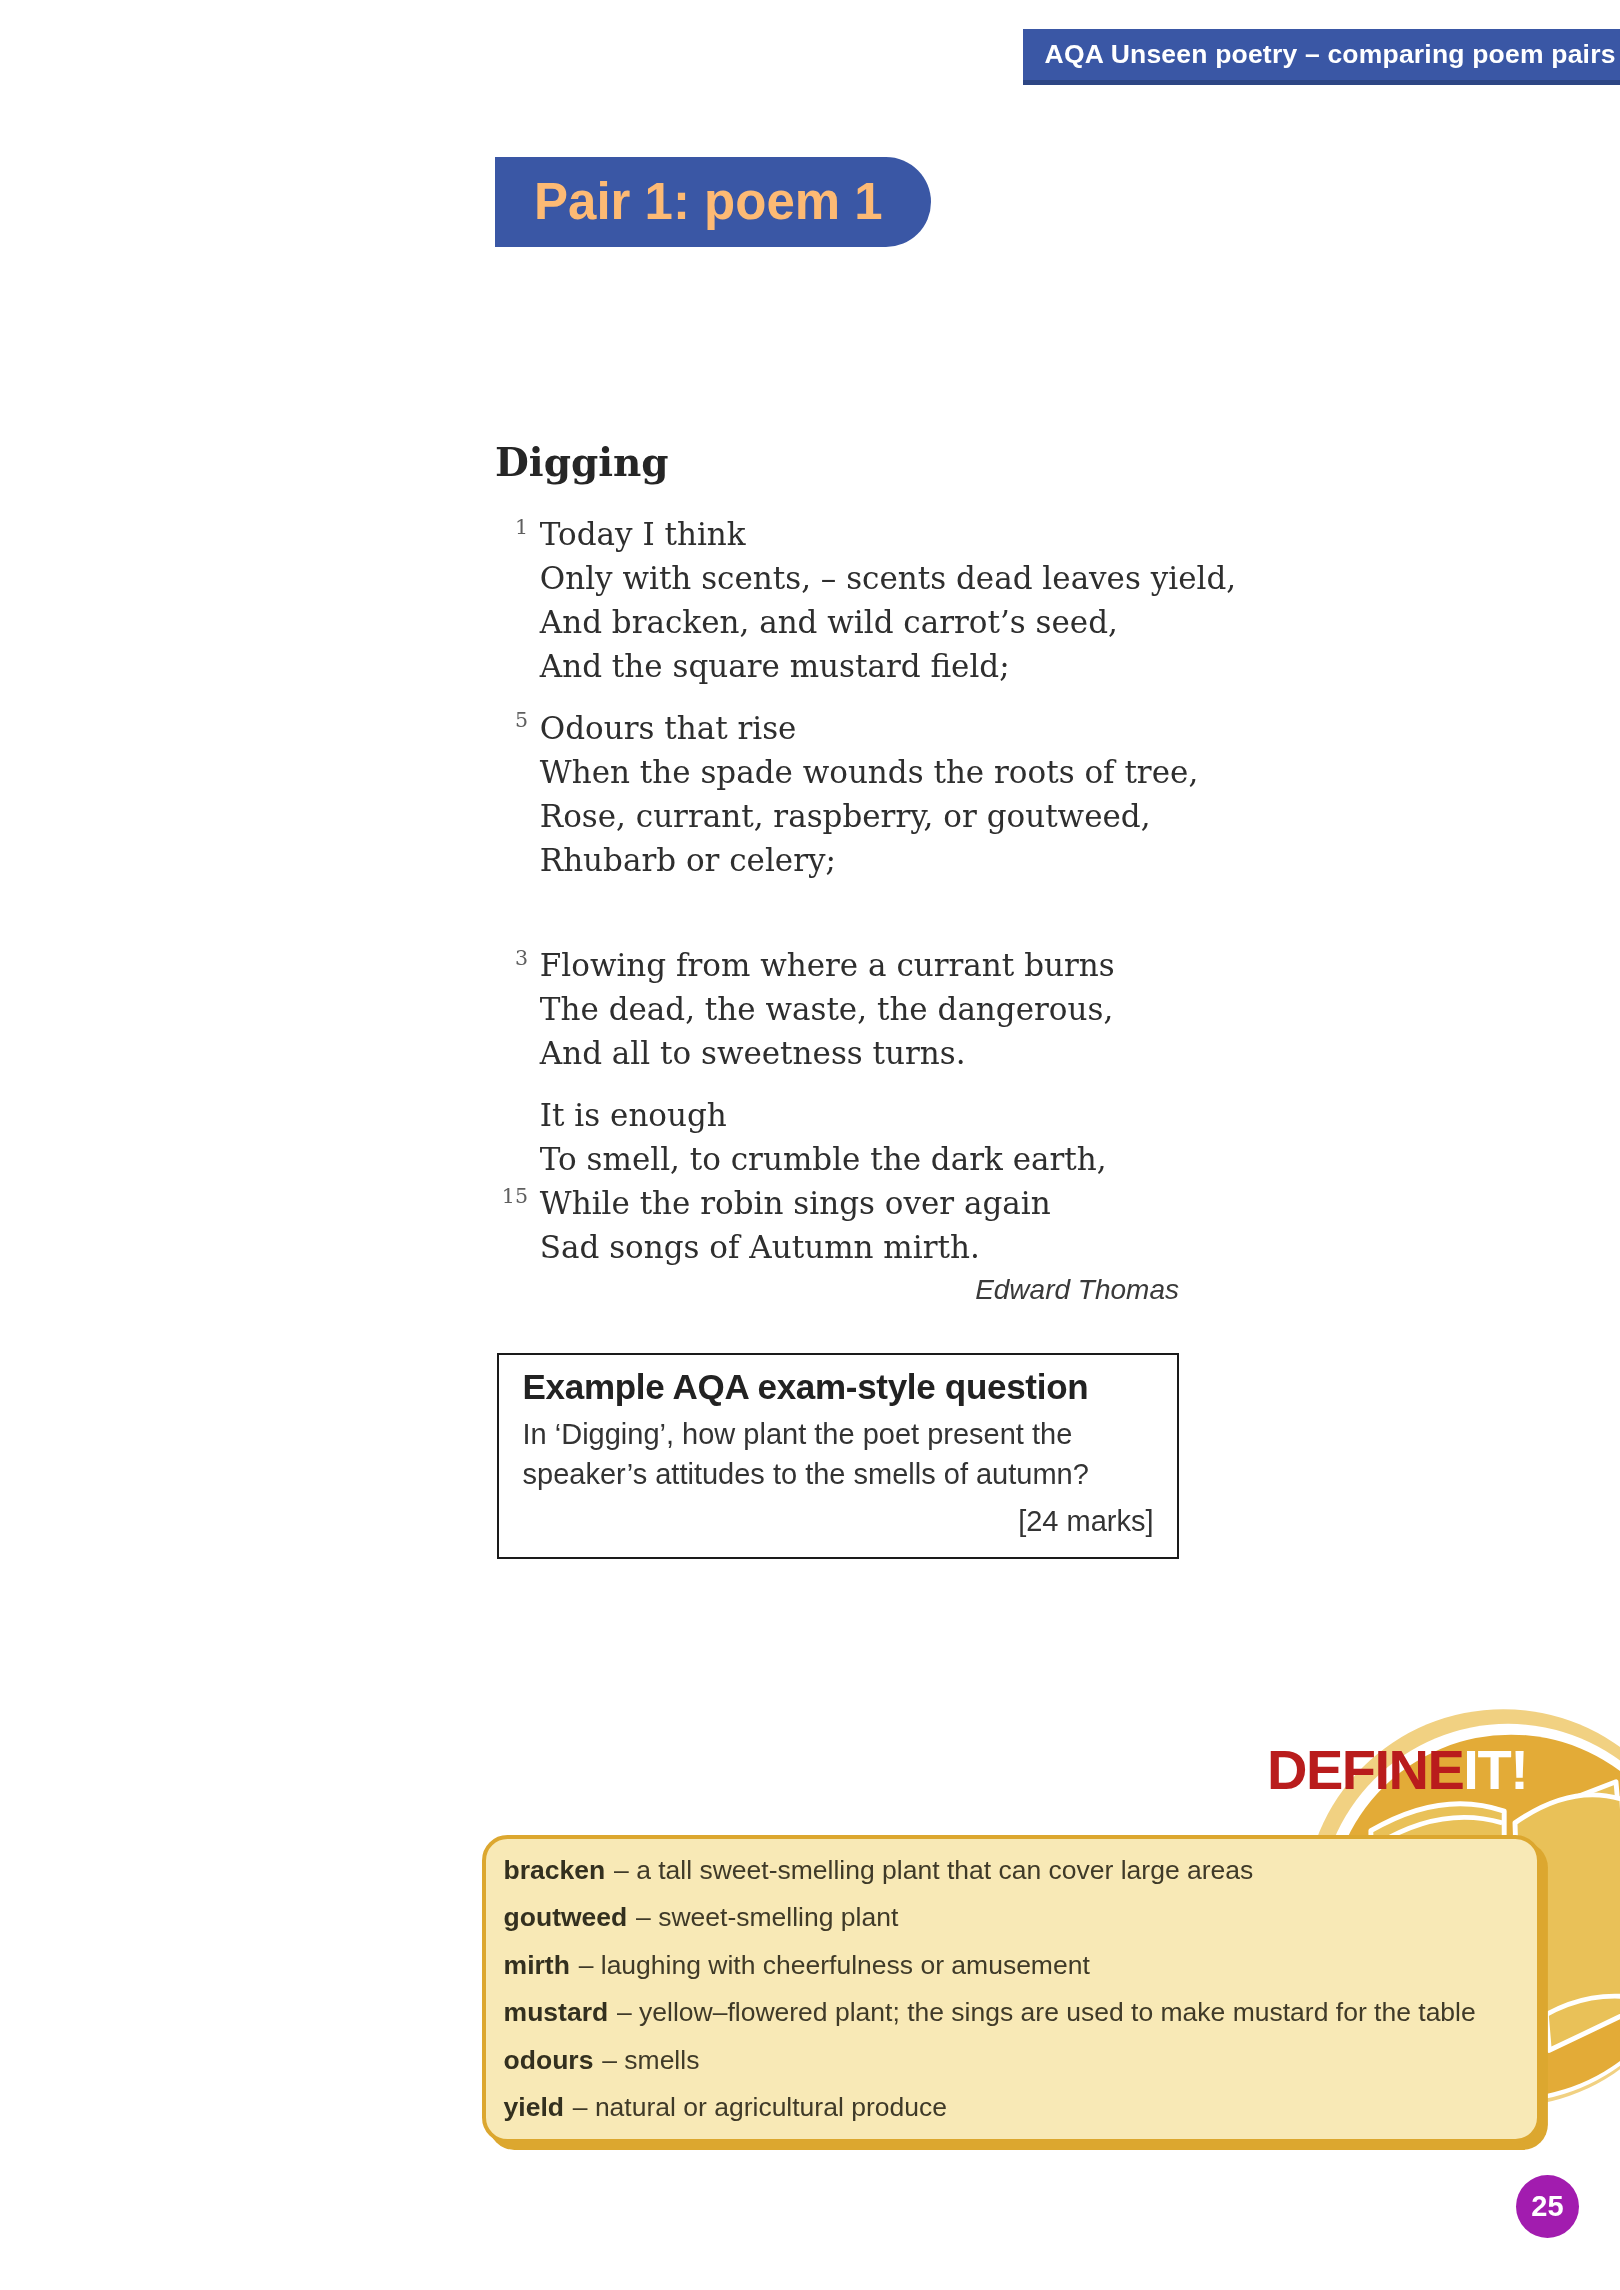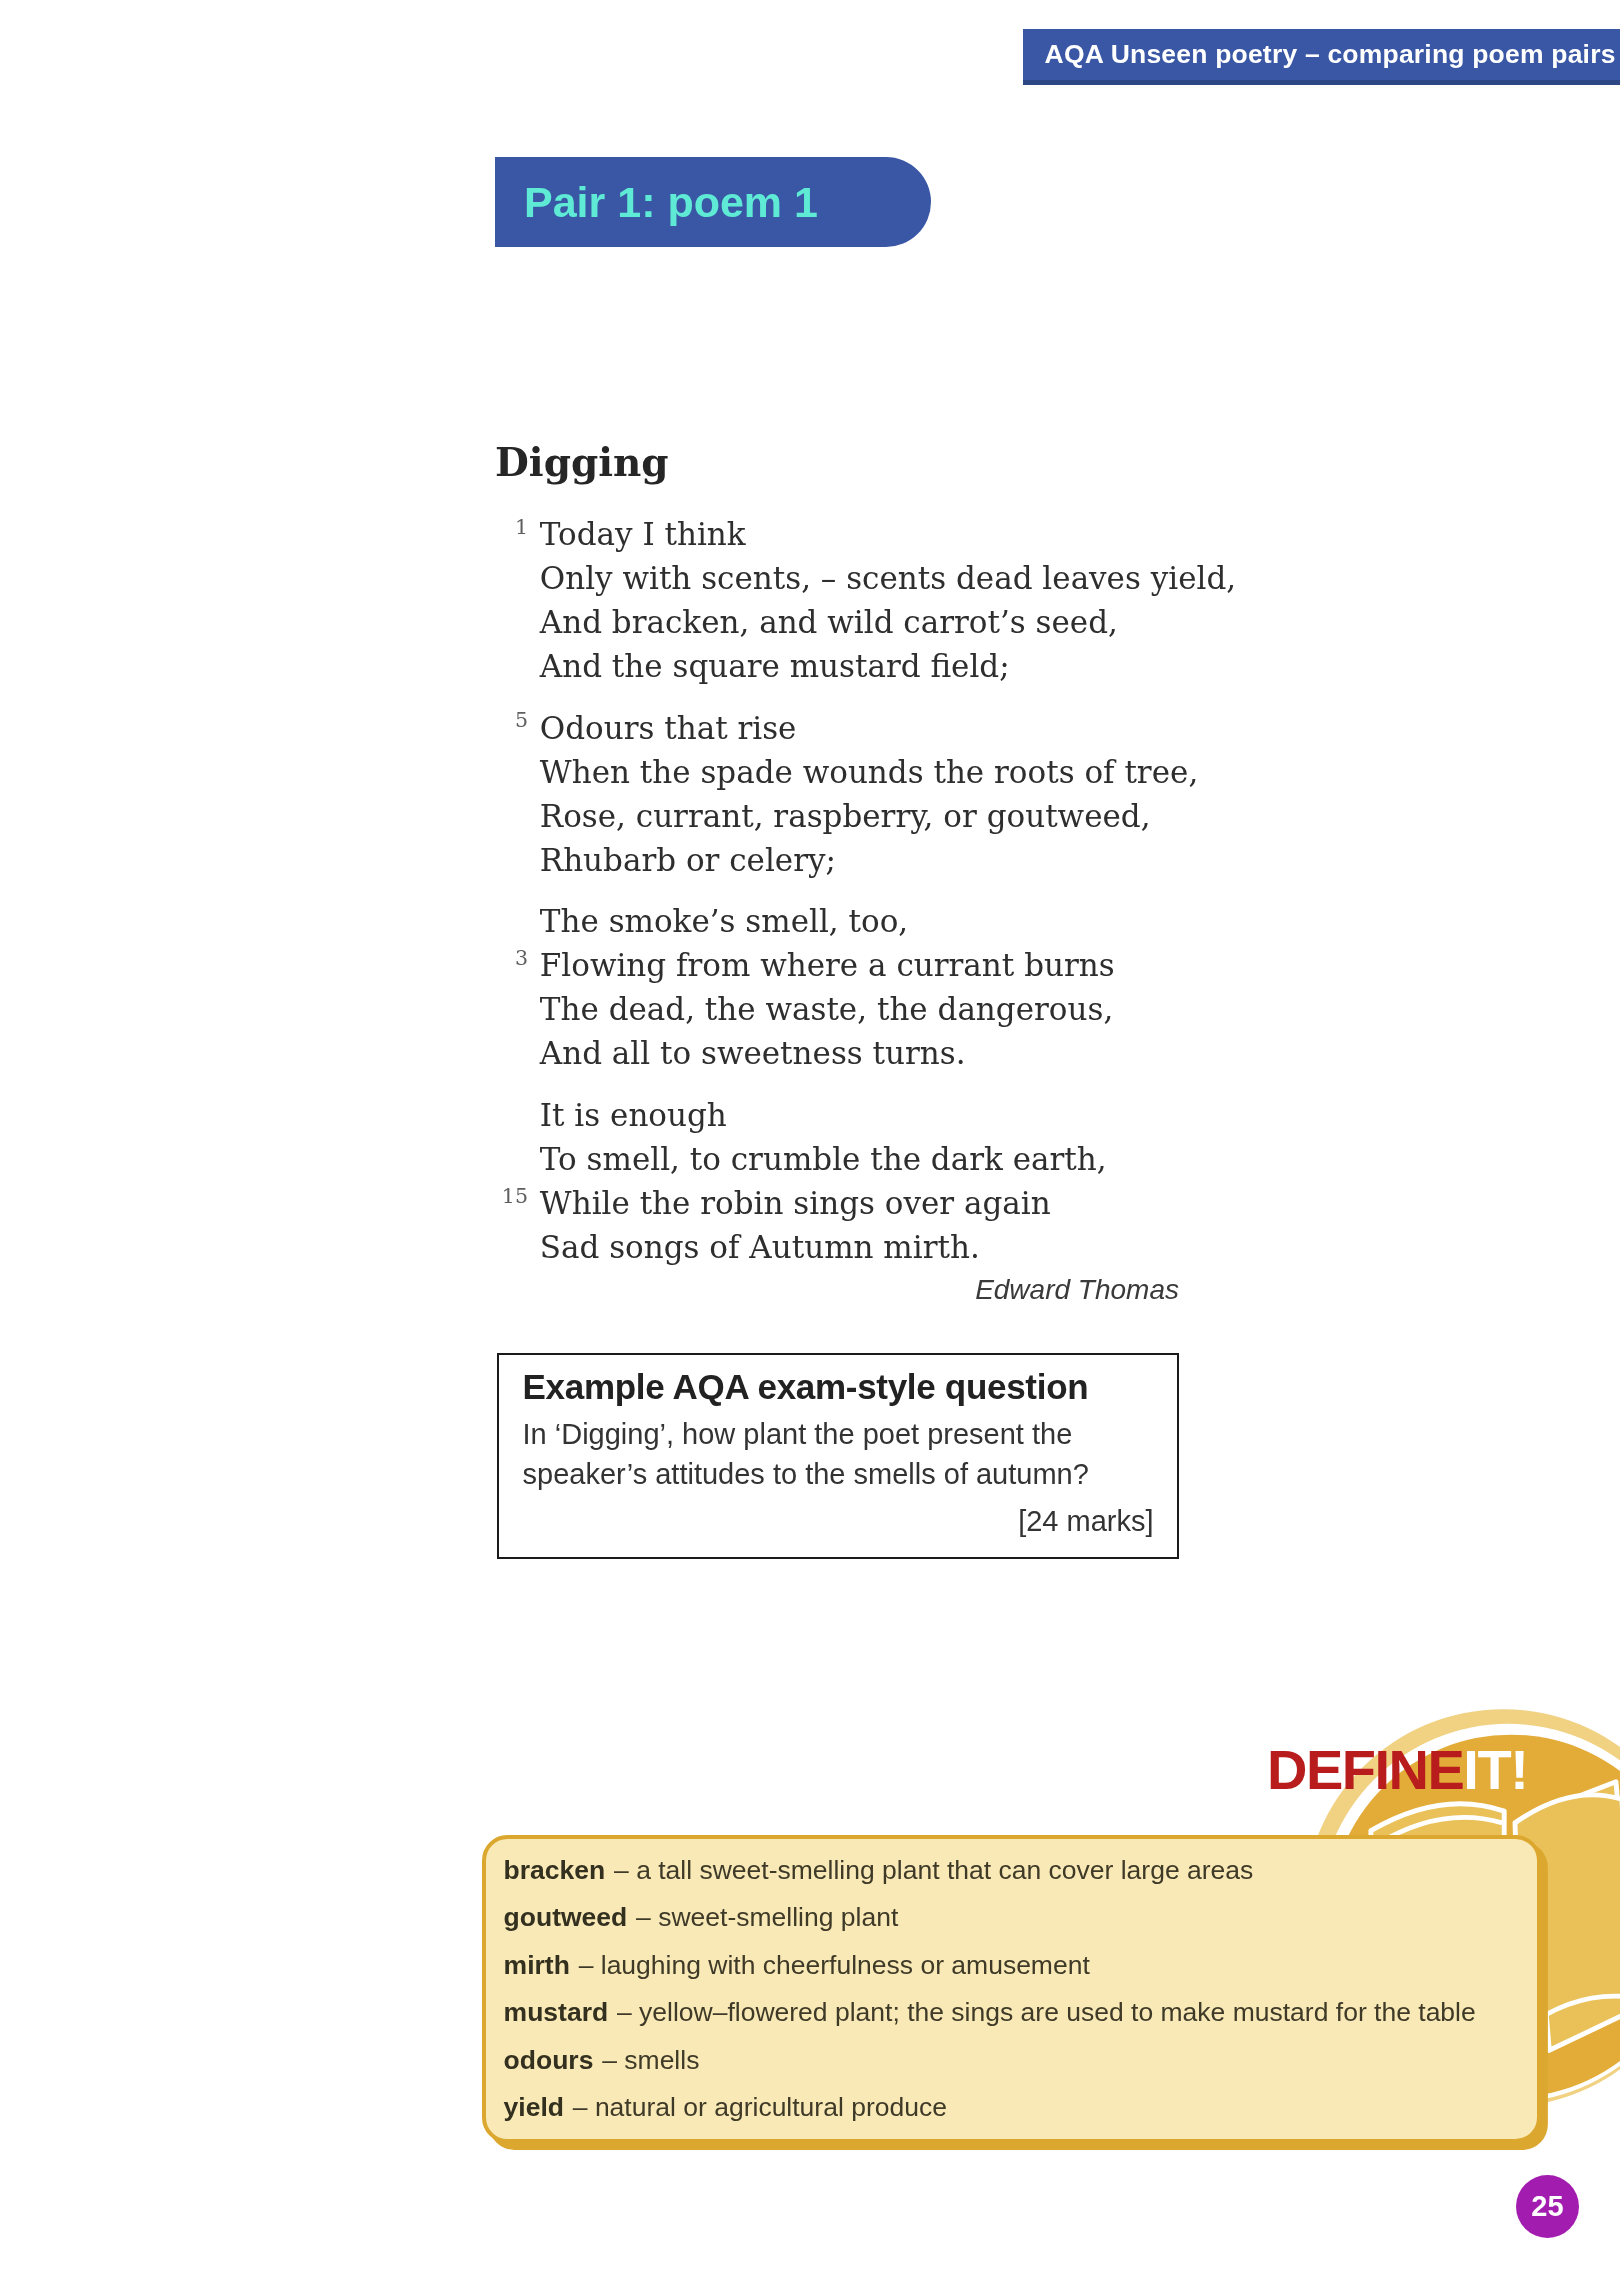--- a/index.html
+++ b/index.html
@@ -8,22 +8,22 @@
 
   
   .header-bar{position:absolute;left:1023px;top:29px;width:597px;height:51px;
               background:#3a57a5;border-bottom:5.9px solid #2d4684;}
   .header-bar .hdr-text{display:block;line-height:51px;padding-left:21.6px;
               color:#ffffff;font-size:26.5px;font-weight:600;letter-spacing:0.2px;}
 
   
   .pair-banner{position:absolute;left:495px;top:157px;width:436px;height:90px;
                background:#3a57a5;border-radius:0 45px 45px 0;}
-  .pair-banner .banner-text{display:block;line-height:90px;padding-left:29px;
-               color:#5eead4;font-size:43px;font-weight:bold;}
+  .pair-banner .banner-text{display:block;line-height:90px;padding-left:39px;
+               color:#fdba74;font-size:51px;font-weight:bold;}
 
   
   .poem-title{position:absolute;left:495px;top:439px;
               font-family:"DejaVu Serif",serif;font-weight:bold;font-size:39px;color:#262626;}
   .poem{position:absolute;left:495px;top:512px;width:745px;
         font-family:"DejaVu Serif",serif;color:#2e2e2e;}
   .stanza{margin-bottom:17.6px;}
   .pline{display:flex;height:44px;align-items:flex-start;}
   .lno{width:33px;flex:0 0 33px;text-align:right;font-size:20.6px;color:#5f5f5f;padding-top:2.9px;}
   .ltx{margin-left:11.8px;font-size:31px;line-height:44px;white-space:nowrap;}
@@ -107,21 +107,20 @@
           <span class="ltx">Rose, currant, raspberry, or goutweed,</span>
         </div>
       <div class="pline">
           <span class="lno"></span>
           <span class="ltx">Rhubarb or celery;</span>
         </div>
     </div>
     <div class="stanza">
       <div class="pline">
           <span class="lno"></span>
-          <span class="ltx">The smoke’s smell, too,</span>
         </div>
       <div class="pline">
           <span class="lno">3</span>
           <span class="ltx">Flowing from where a currant burns</span>
         </div>
       <div class="pline">
           <span class="lno"></span>
           <span class="ltx">The dead, the waste, the dangerous,</span>
         </div>
       <div class="pline">

